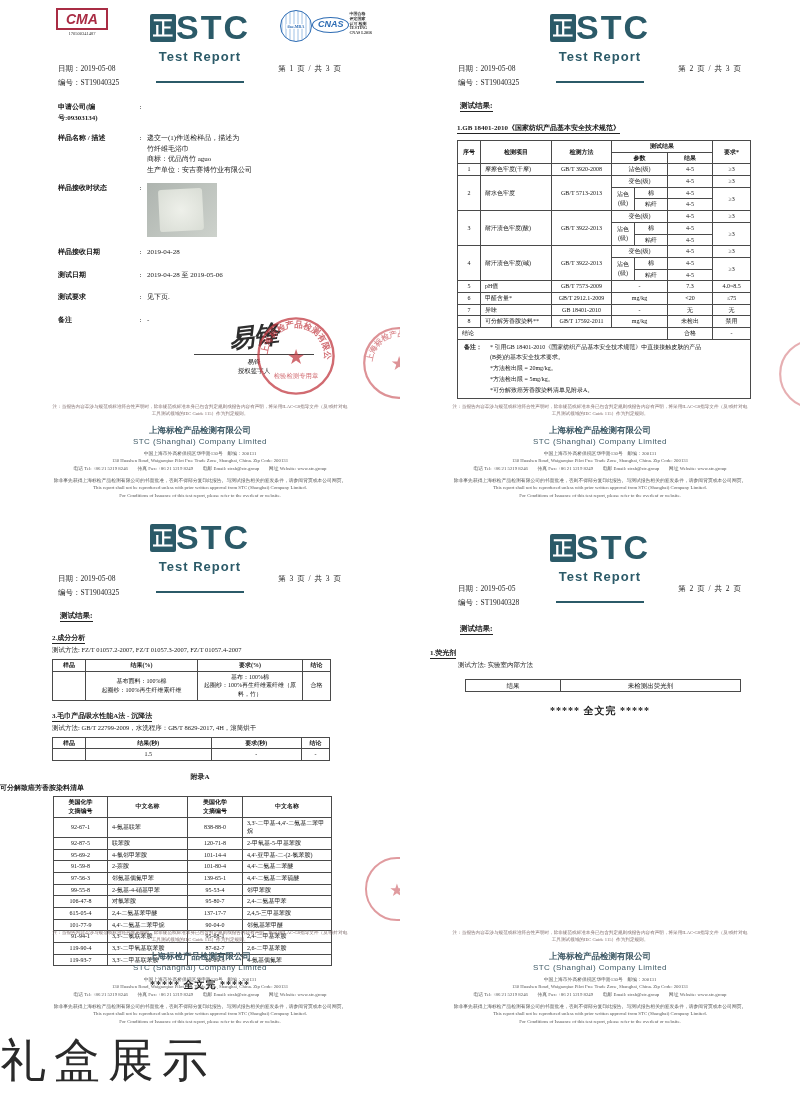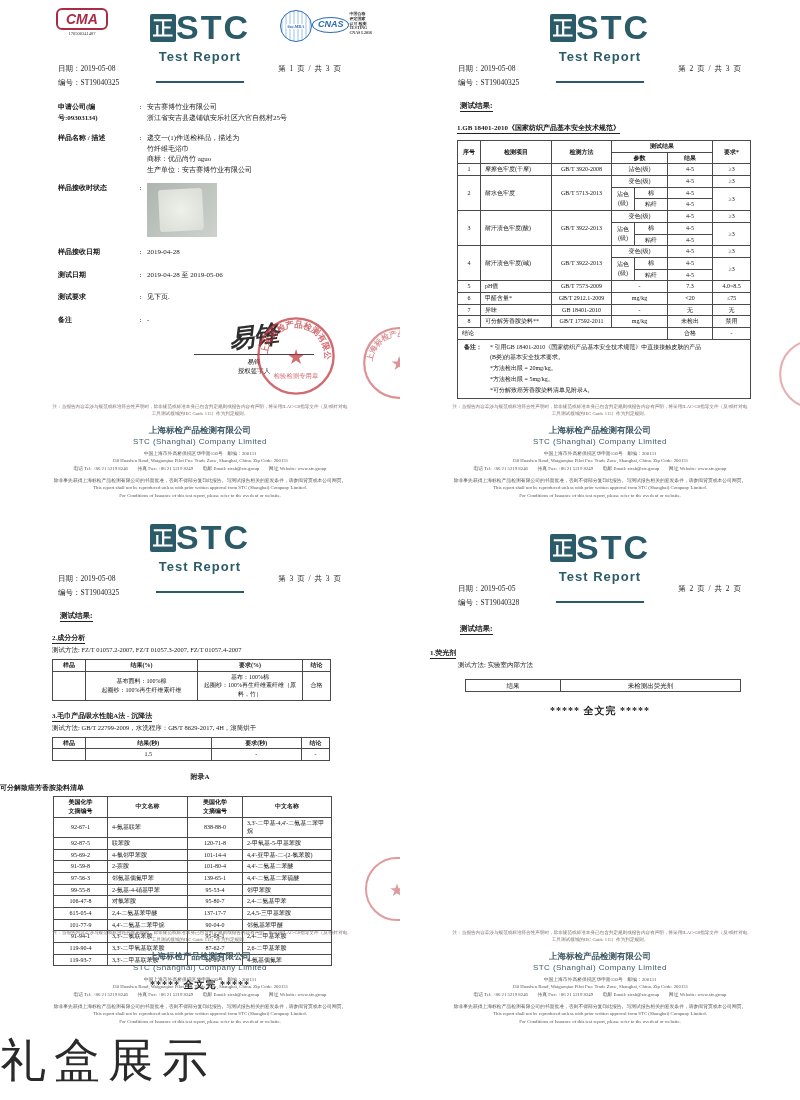--- a/index.html
+++ b/index.html
@@ -10,21 +10,21 @@
 
   
   .dhead{margin-top:8px;text-align:center;position:relative;height:52px}
   .seal{display:inline-block;background:#2b5a68;color:#fff;font-weight:bold;font-size:20px;line-height:1;
         padding:4px 3px;border-radius:2px;vertical-align:middle;font-family:"Liberation Sans",sans-serif}
   .stcword{display:inline-block;color:#2b5a68;font-weight:bold;font-size:34px;letter-spacing:2px;
         vertical-align:middle;font-family:"Liberation Sans",sans-serif}
   .treport span{display:inline-block;color:#2b5a68;font-weight:bold;font-size:13px;letter-spacing:1px;
         border-bottom:2px solid #2b5a68;font-family:"Liberation Sans",sans-serif;padding:0 3px 17px}
   .cmawrap{position:absolute;left:56px;top:0;text-align:center}
-  .cma{display:inline-block;border:2px solid #a92c44;border-radius:6px;color:#a92c44;font-weight:bold;
+  .cma{display:inline-block;border:2px solid #a92c44;border-radius:0;color:#a92c44;font-weight:bold;
        font-style:italic;font-size:14px;padding:1px 8px;font-family:"Liberation Sans",sans-serif}
   .cmanum{font-size:4.5px;color:#333;margin-top:1px}
   .accr{position:absolute;right:28px;top:2px;display:flex;gap:0;align-items:flex-start}
   .ilac{width:30px;height:30px;border-radius:50%;border:1.5px solid #2f6db4;
         background:repeating-linear-gradient(90deg,#cfe0f2 0 2px,#ffffff 2px 4px);
         display:flex;align-items:center;justify-content:center}
   .ilac span{font-size:4px;font-weight:bold;color:#2f6db4;background:rgba(255,255,255,.8);padding:0 1px}
   .cnas{height:14px;margin-top:7px;border:1.5px solid #2f6db4;border-radius:50%;padding:0 5px;color:#2f6db4;
         font-weight:bold;font-style:italic;font-size:9px;line-height:13px;font-family:"Liberation Sans",sans-serif}
   .cnastxt{font-size:4px;line-height:1.2;text-align:left;color:#333;font-weight:bold;margin-top:2px}
@@ -115,24 +115,20 @@
       <div class="ml">
         <div>日期：2019-05-08</div>
         <div>编号：ST19040325</div>
       </div>
       <div class="pageno">第 1 页 / 共 3 页</div>
     </div>
 
     <div class="frow">
       <div class="flabel">申请公司(编号:09303134)</div>
       <div class="fcolon">:</div>
-      <div class="fval">
-        <div>安吉赛博竹业有限公司</div>
-        <div>浙江省安吉县递铺镇安乐社区六官自然村25号</div>
-      </div>
     </div>
 
     <div class="frow">
       <div class="flabel">样品名称 / 描述</div>
       <div class="fcolon">:</div>
       <div class="fval">
         <div>递交一(1)件送检样品，描述为</div>
         <div>竹纤维毛浴巾</div>
         <div>商标：优品尚竹 aguo</div>
         <div>生产单位：安吉赛博竹业有限公司</div>

